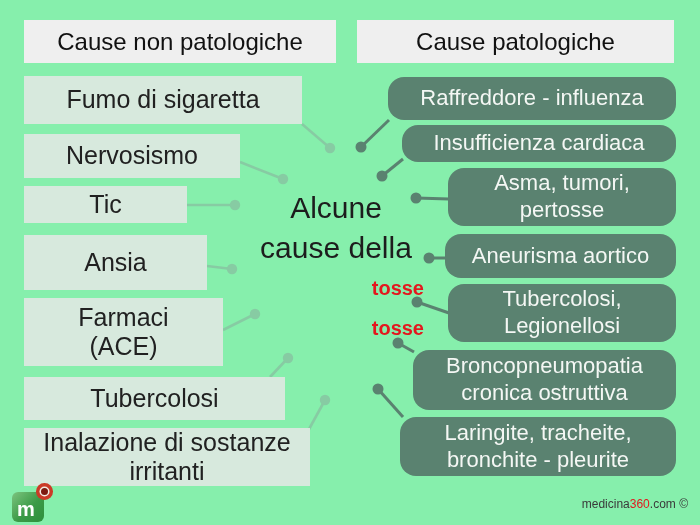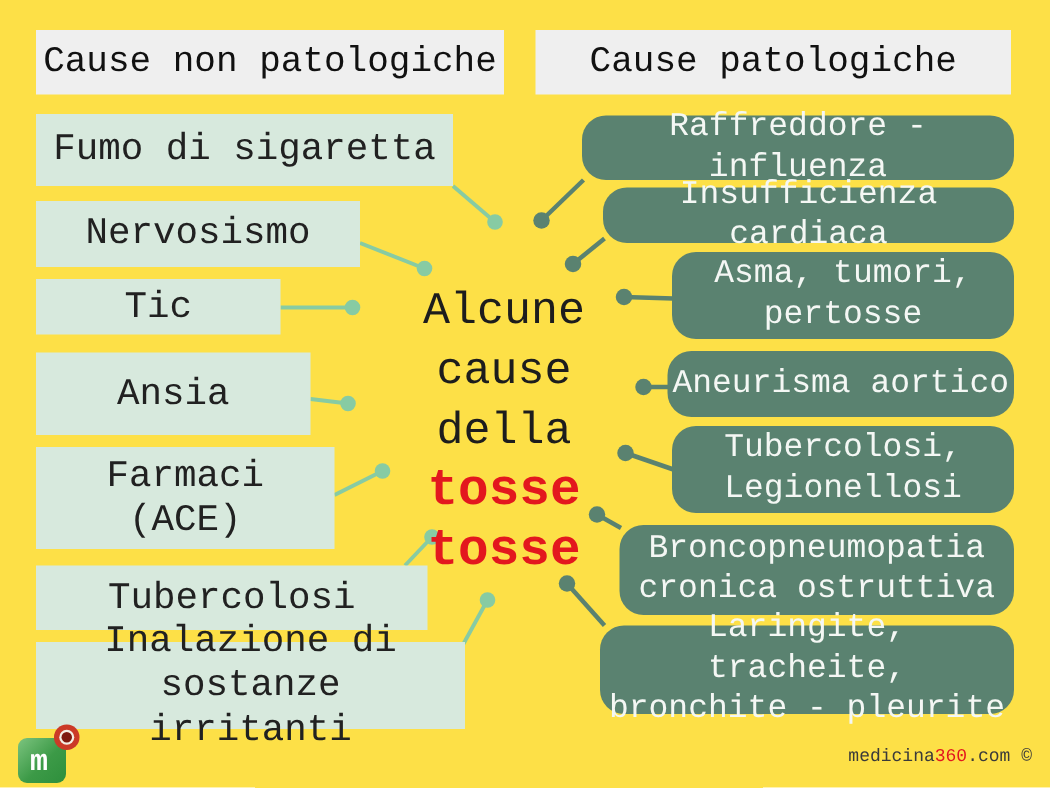--- a/index.html
+++ b/index.html
@@ -5,22 +5,22 @@
   :root{
     --header-bg:#efefef; --header-text:#111111;
     --light-box-bg:#d7e9dd; --light-box-text:#212121;
     --dark-box-bg:#5a8270; --dark-box-text:#f4f7f4;
     --connector-light:#87cba3; --connector-dark:#5a8270;
     --highlight-red:#e3171e; --center-text:#1d1d1d;
     --footer-text:#3a3a3a;
   }
   html,body{margin:0;padding:0;background:#ffffff;}
   .canvas{
-    position:relative; width:700px; height:525px; background:#fde047;
-    font-family:Liberation Mono, monospace; overflow:hidden;
+    position:relative; width:700px; height:525px; background:#86efac;
+    font-family:Liberation Sans, sans-serif; overflow:hidden;
   }
   .header{
     position:absolute; top:20px; height:43px;
     background:var(--header-bg); color:var(--header-text);
     font-size:24px; display:flex; align-items:center; justify-content:center;
   }
   .header.left{ left:24px; width:312px; }
   .header.right{ left:357px; width:317px; }
   .connectors{ position:absolute; left:0; top:0; width:700px; height:525px; }
   .connectors .cl{ stroke:var(--connector-light); stroke-width:2.6; }
@@ -34,21 +34,21 @@
   }
   .rbox{
     position:absolute; background:var(--dark-box-bg); color:var(--dark-box-text);
     font-size:22px; line-height:1.22; text-align:center; white-space:pre-line;
     display:flex; align-items:center; justify-content:center;border-radius:16px;
   }
   .center-title{
     position:absolute; left:248px; top:188px; width:176px; text-align:center;
     color:var(--center-text); font-size:30px; line-height:40px;
   }
-  .center-title .red{ color:var(--highlight-red); font-weight:bold; font-size:34px; }
+  .center-title .red{ color:var(--highlight-red); font-weight:bold; font-size:20px;text-align:right; }
   .logo{
     position:absolute; left:12px; top:492px; width:32px; height:30px; border-radius:6px;
     background:linear-gradient(135deg,#7cc47f 0%,#3c9a47 55%,#2e8f3c 100%);
   }
   .logo .letter{
     position:absolute; left:0; right:4px; bottom:-1px; text-align:center;
     color:#ffffff; font-size:20px; font-weight:bold; line-height:28px;
   }
   .logo .target{
     position:absolute; right:-4px; top:-4px; width:7px; height:7px; border-radius:50%;

